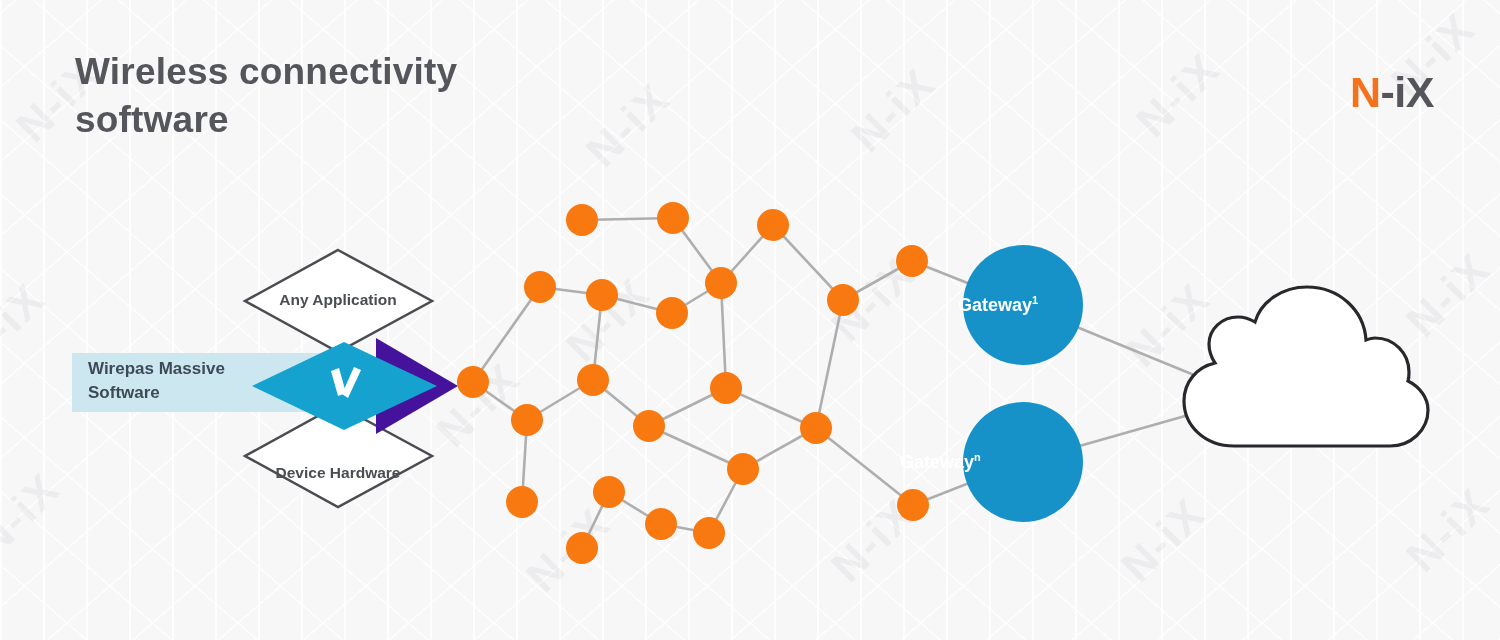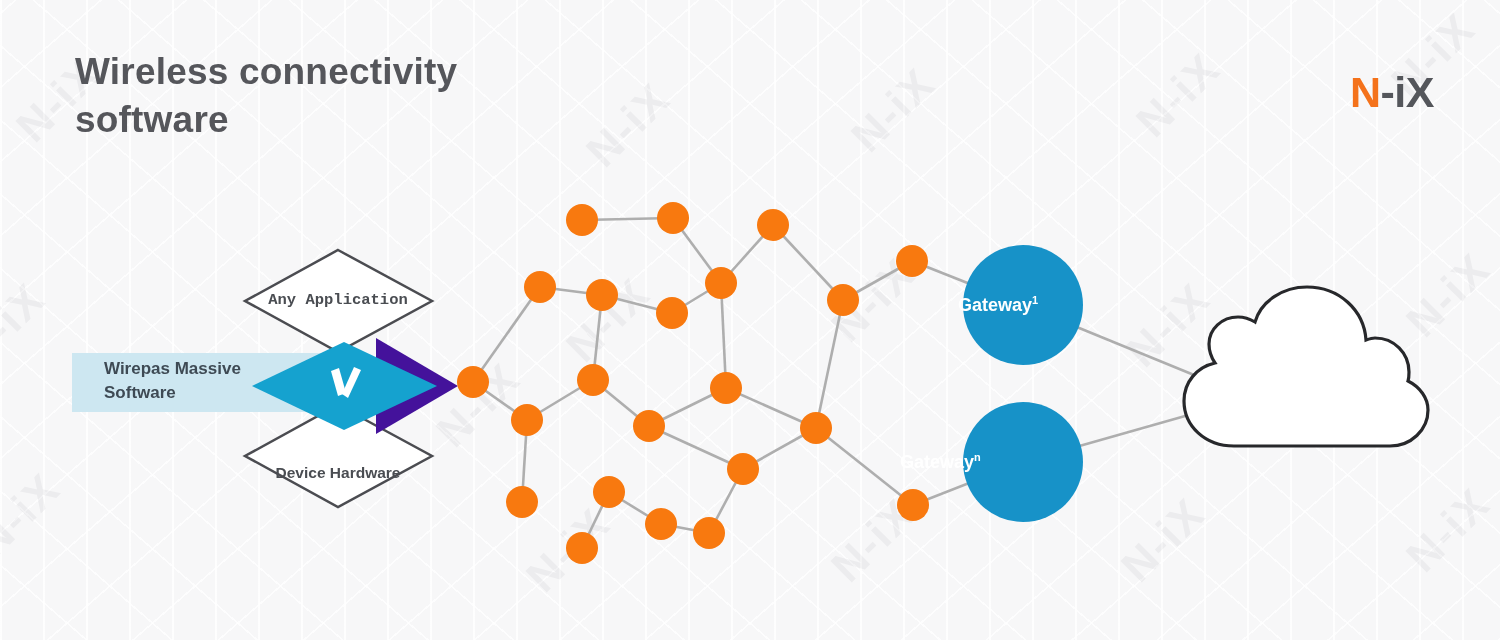--- a/index.html
+++ b/index.html
@@ -23,24 +23,24 @@
   .title{
     left:75px;top:48px;width:560px;
     font-size:37px;line-height:1.3;font-weight:700;color:#55565b;letter-spacing:.2px;
   }
   .logo{
     right:66px;top:68px;font-size:43px;font-weight:800;letter-spacing:-.5px;
   }
   .diamond-label{
     width:186px;text-align:center;font-size:15.5px;font-weight:700;color:#4a4d52;
   }
-  .label-app{left:245px;top:291px;font-family:Liberation Mono, monospace;}
+  .label-app{left:245px;top:291px;}
   .label-hw{left:245px;top:464px;}
   .band-text{
-    left:104px;top:357px;width:220px;
+    left:88px;top:357px;width:220px;
     font-size:17px;font-weight:700;color:#3e4a54;line-height:1.42;
   }
   .gw-label{
     width:130px;color:#ffffff;font-size:18px;font-weight:700;
     transform:translate(-50%,-50%);
   }
   .gw-label sup{font-size:11px;}
   .cloud-label{
     left:1193px;top:384px;width:220px;text-align:center;
     font-size:25px;font-weight:700;color:#6a6c70;

